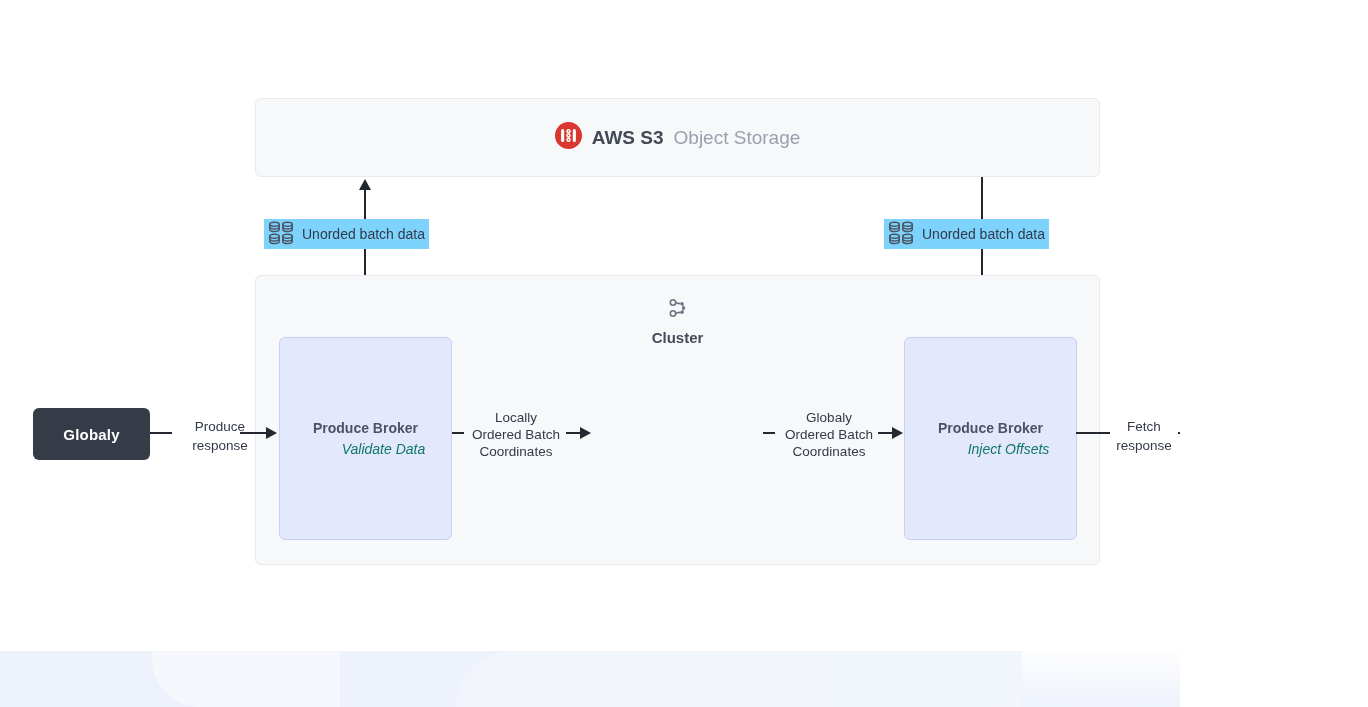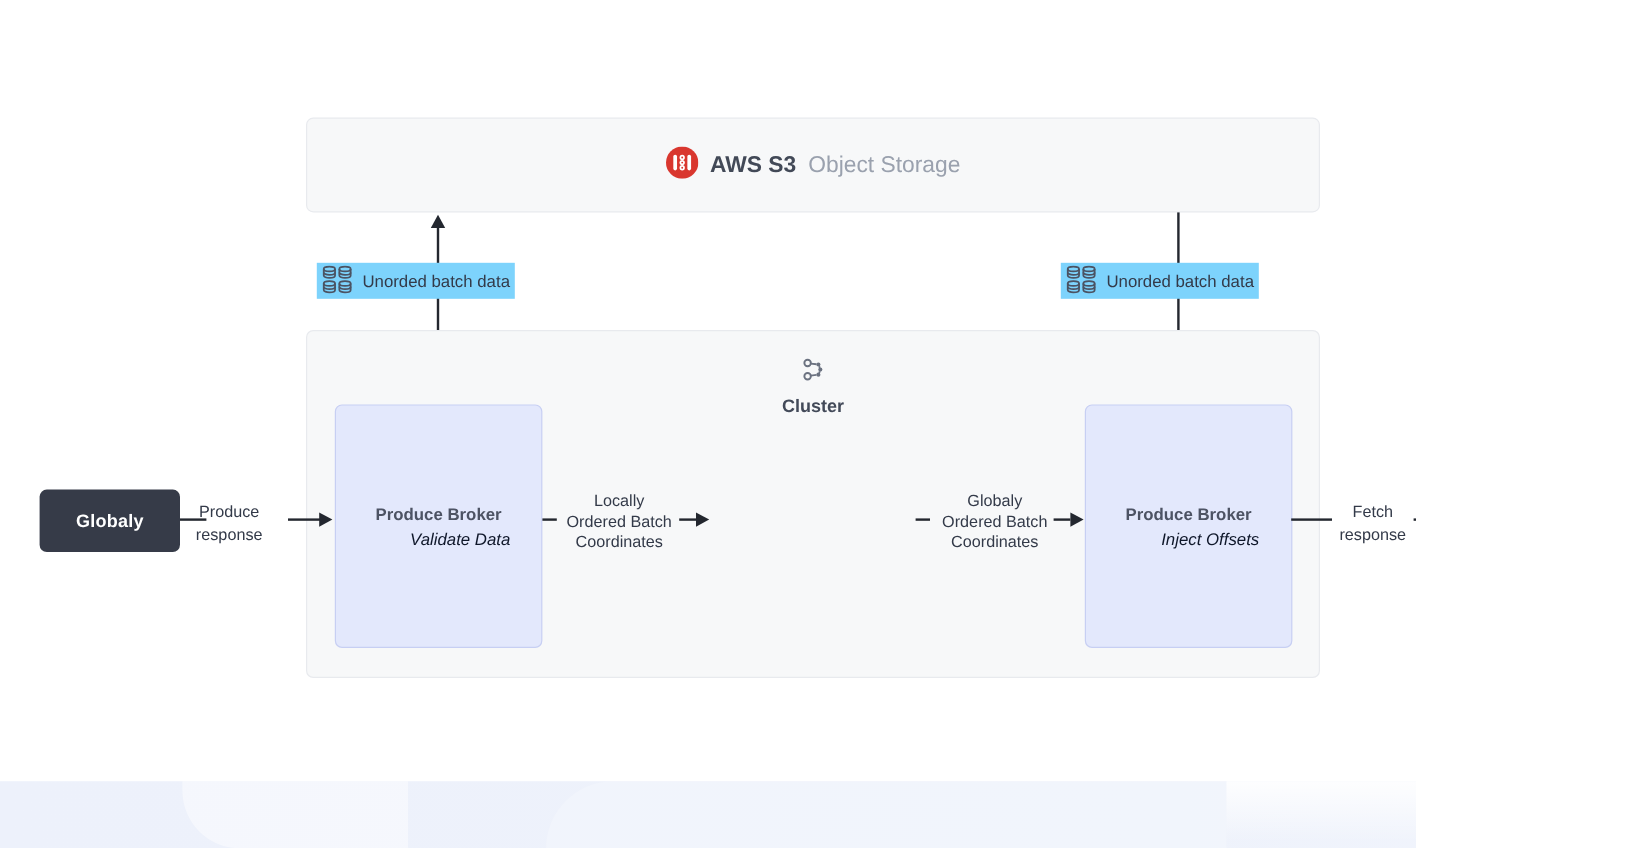--- a/index.html
+++ b/index.html
@@ -33,21 +33,21 @@
   #cluster-panel{left:255px;top:275px;width:845px;height:290px;}
   #cluster-title{position:absolute;left:0;top:22px;width:100%;display:flex;align-items:center;justify-content:center;gap:8px;
     font-size:15px;font-weight:700;color:#434a59;flex-direction:column;}
   
   .node-light{
     position:absolute;top:337px;width:173px;height:203px;background:var(--node-light-fill);
     border:1px solid var(--node-light-border);border-radius:6px;
     display:flex;flex-direction:column;align-items:center;justify-content:center;gap:5px;
   }
   .node-light .nt{font-size:14px;font-weight:600;color:#4d5364;}
-  .node-light .ns{font-size:14px;font-weight:500;font-style:italic;color:#0f172a;margin-left:36px;}
+  .node-light .ns{font-size:14px;font-weight:500;font-style:italic;color:#0f766e;margin-left:36px;}
   #broker-validate{left:279px;}
   #coordinator{left:591px;}
   #broker-inject{left:904px;}
   
   .node-dark{
     position:absolute;top:408px;width:117px;height:52px;background:var(--node-dark);
     border-radius:6px;display:flex;align-items:center;justify-content:center;
     color:#fff;font-size:15px;font-weight:700;letter-spacing:.2px;
   }
   #producer{left:33px;}
@@ -191,21 +191,21 @@
   </div>
 
   <div class="node-dark" id="producer">
     <span>Globaly</span>
   </div>
   <div class="node-dark" id="consumer">
     <span>Consumer</span>
   </div>
 
   <div class="hline" style="left:150px;width:22px;"></div>
-  <div class="edge-label" style="left:155px;top:418px;width:72px;">
+  <div class="edge-label" style="left:184px;top:418px;width:72px;">
     <div>Produce</div>
     <div>response</div>
   </div>
   <div class="hline" style="left:240px;width:28px;"></div>
   <div class="head-right" style="left:266px;"></div>
 
   <div class="hline" style="left:452px;width:12px;"></div>
   <div class="edge-label-3" style="left:456px;top:410px;width:120px;">
     <div>Locally</div>
     <div>Ordered Batch</div>

